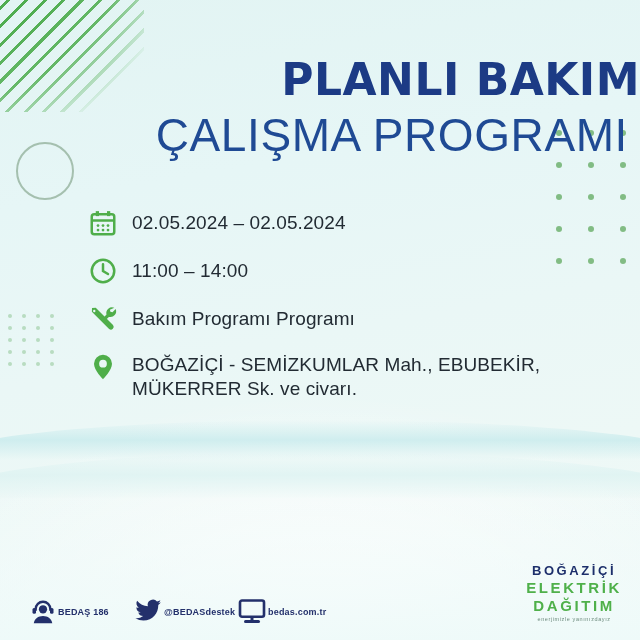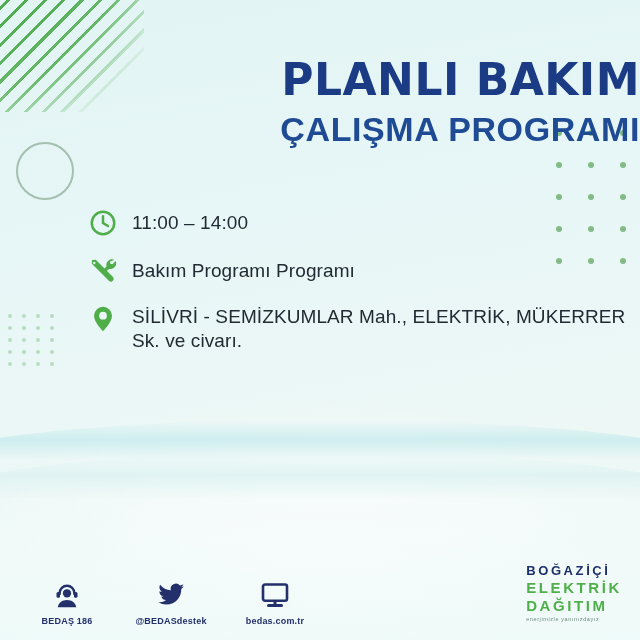--- a/index.html
+++ b/index.html
@@ -48,41 +48,41 @@
   .wave3{top:498px;height:142px;background:linear-gradient(180deg,rgba(255,255,255,.1),rgba(238,250,249,.95));}
 
   
   .header{position:absolute;left:0;right:0;top:58px;text-align:right;}
   .title-main{
     font-size:44px;font-weight:bold;color:#1c3b85;letter-spacing:.5px;
     line-height:1;margin:0;white-space:nowrap;
     font-family:"DejaVu Sans","Liberation Sans",sans-serif;
   }
   .title-sub{
-    font-size:34px;font-weight:bold;color:#1f4a94;letter-spacing:.6px;
-    line-height:1;margin:10px 0 0 0;white-space:nowrap;
+    font-size:46px;font-weight:normal;color:#1f4a94;letter-spacing:.6px;
+    line-height:1;margin:10px 12px 0 0;white-space:nowrap;
   }
 
   
   .info{position:absolute;left:86px;top:206px;width:540px;}
   .row{display:flex;align-items:flex-start;margin-bottom:14px;}
   .row .ico{width:34px;min-width:34px;height:34px;display:flex;align-items:center;justify-content:center;margin-right:12px;}
   .row .txt{
     color:#222b33;font-size:19px;line-height:1.28;padding-top:5px;
     font-weight:500;letter-spacing:.1px;
   }
   .row.addr .txt{padding-top:3px;}
 
   
   .footer{position:absolute;left:28px;bottom:14px;display:flex;align-items:flex-end;gap:26px;}
-  .fitem{display:flex;flex-direction:column;align-items:center;width:78px;}
+  .fitem{display:flex;flex-direction:row;align-items:center;width:78px;}
   .fitem .ficon{height:34px;display:flex;align-items:flex-end;justify-content:center;}
   .fitem .flabel{margin-top:6px;font-size:9px;color:#23306b;font-weight:bold;letter-spacing:.2px;white-space:nowrap;}
 
-  .logo{position:absolute;right:18px;bottom:18px;line-height:1;}
+  .logo{position:absolute;right:18px;bottom:18px;text-align:center;line-height:1;}
   .logo .l1{font-size:13px;font-weight:bold;color:#1d2f6b;letter-spacing:2.6px;}
   .logo .l2,.logo .l3{font-size:15px;font-weight:bold;color:#4fb04a;letter-spacing:2.6px;margin-top:3px;}
   .logo .tag{margin-top:4px;font-size:5.5px;color:#6d8b7d;letter-spacing:.6px;}
 </style>
 </head>
 <body>
 
 <div id="poster">
 
   <div class="stripes"></div>
@@ -132,20 +132,37 @@
   <div class="wave wave2"></div>
   <div class="wave wave3"></div>
 
   <div class="header">
     <div class="title-main">PLANLI BAKIM</div>
     <div class="title-sub">ÇALIŞMA PROGRAMI</div>
   </div>
 
   <div class="info">
 
+    <div class="row">
+      <span class="ico">
+        <svg width="30" height="30" viewBox="0 0 24 24" fill="none" stroke="#4fae4a" stroke-width="2">
+          <rect x="3" y="5" width="18" height="16" rx="2"></rect>
+          <line x1="3" y1="10" x2="21" y2="10"></line>
+          <line x1="7.5" y1="2.5" x2="7.5" y2="6.5" stroke-width="2.6"></line>
+          <line x1="16.5" y1="2.5" x2="16.5" y2="6.5" stroke-width="2.6"></line>
+          <circle cx="8" cy="14" r="1.1" fill="#4fae4a" stroke="none"></circle>
+          <circle cx="12" cy="14" r="1.1" fill="#4fae4a" stroke="none"></circle>
+          <circle cx="16" cy="14" r="1.1" fill="#4fae4a" stroke="none"></circle>
+          <circle cx="8" cy="17.6" r="1.1" fill="#4fae4a" stroke="none"></circle>
+          <circle cx="12" cy="17.6" r="1.1" fill="#4fae4a" stroke="none"></circle>
+          <circle cx="16" cy="17.6" r="1.1" fill="#4fae4a" stroke="none"></circle>
+        </svg>
+      </span>
+      <span class="txt">02.05.2024 – 02.05.2024</span>
+    </div>
 
     <div class="row">
       <span class="ico">
         <svg width="30" height="30" viewBox="0 0 24 24" fill="none" stroke="#4fae4a" stroke-width="2" stroke-linecap="round">
           <circle cx="12" cy="12" r="9"></circle>
           <polyline points="12,6.6 12,12 16,14.4"></polyline>
         </svg>
       </span>
       <span class="txt">11:00 – 14:00</span>
     </div>
@@ -161,21 +178,21 @@
       <span class="txt">Bakım Programı Programı</span>
     </div>
 
     <div class="row addr">
       <span class="ico">
         <svg width="30" height="30" viewBox="0 0 24 24" fill="#4fae4a">
           <path d="M12 2.2 a7.2 7.2 0 0 0 -7.2 7.2 c0 5.3 7.2 12.4 7.2 12.4 s7.2 -7.1 7.2 -12.4 A7.2 7.2 0 0 0 12 2.2 Z"></path>
           <circle cx="12" cy="9.3" r="3.1" fill="#eaf7f6"></circle>
         </svg>
       </span>
-      <span class="txt">SİLİVRİ - SEMİZKUMLAR Mah., ELEKTRİK, MÜKERRER Sk. ve civarı.</span>
+      <span class="txt">BOĞAZİÇİ - SEMİZKUMLAR Mah., EBUBEKİR, MÜKERRER Sk. ve civarı.</span>
     </div>
 
   </div>
 
   <div class="footer">
 
     <div class="fitem">
       <span class="ficon">
         <svg width="30" height="30" viewBox="0 0 24 24" fill="#23306b">
           <path d="M5.2 10.4 a6.8 6.8 0 0 1 13.6 0 v1.4 h-1.9 v-1.4 a4.9 4.9 0 0 0 -9.8 0 v1.4 H5.2 Z"></path>

